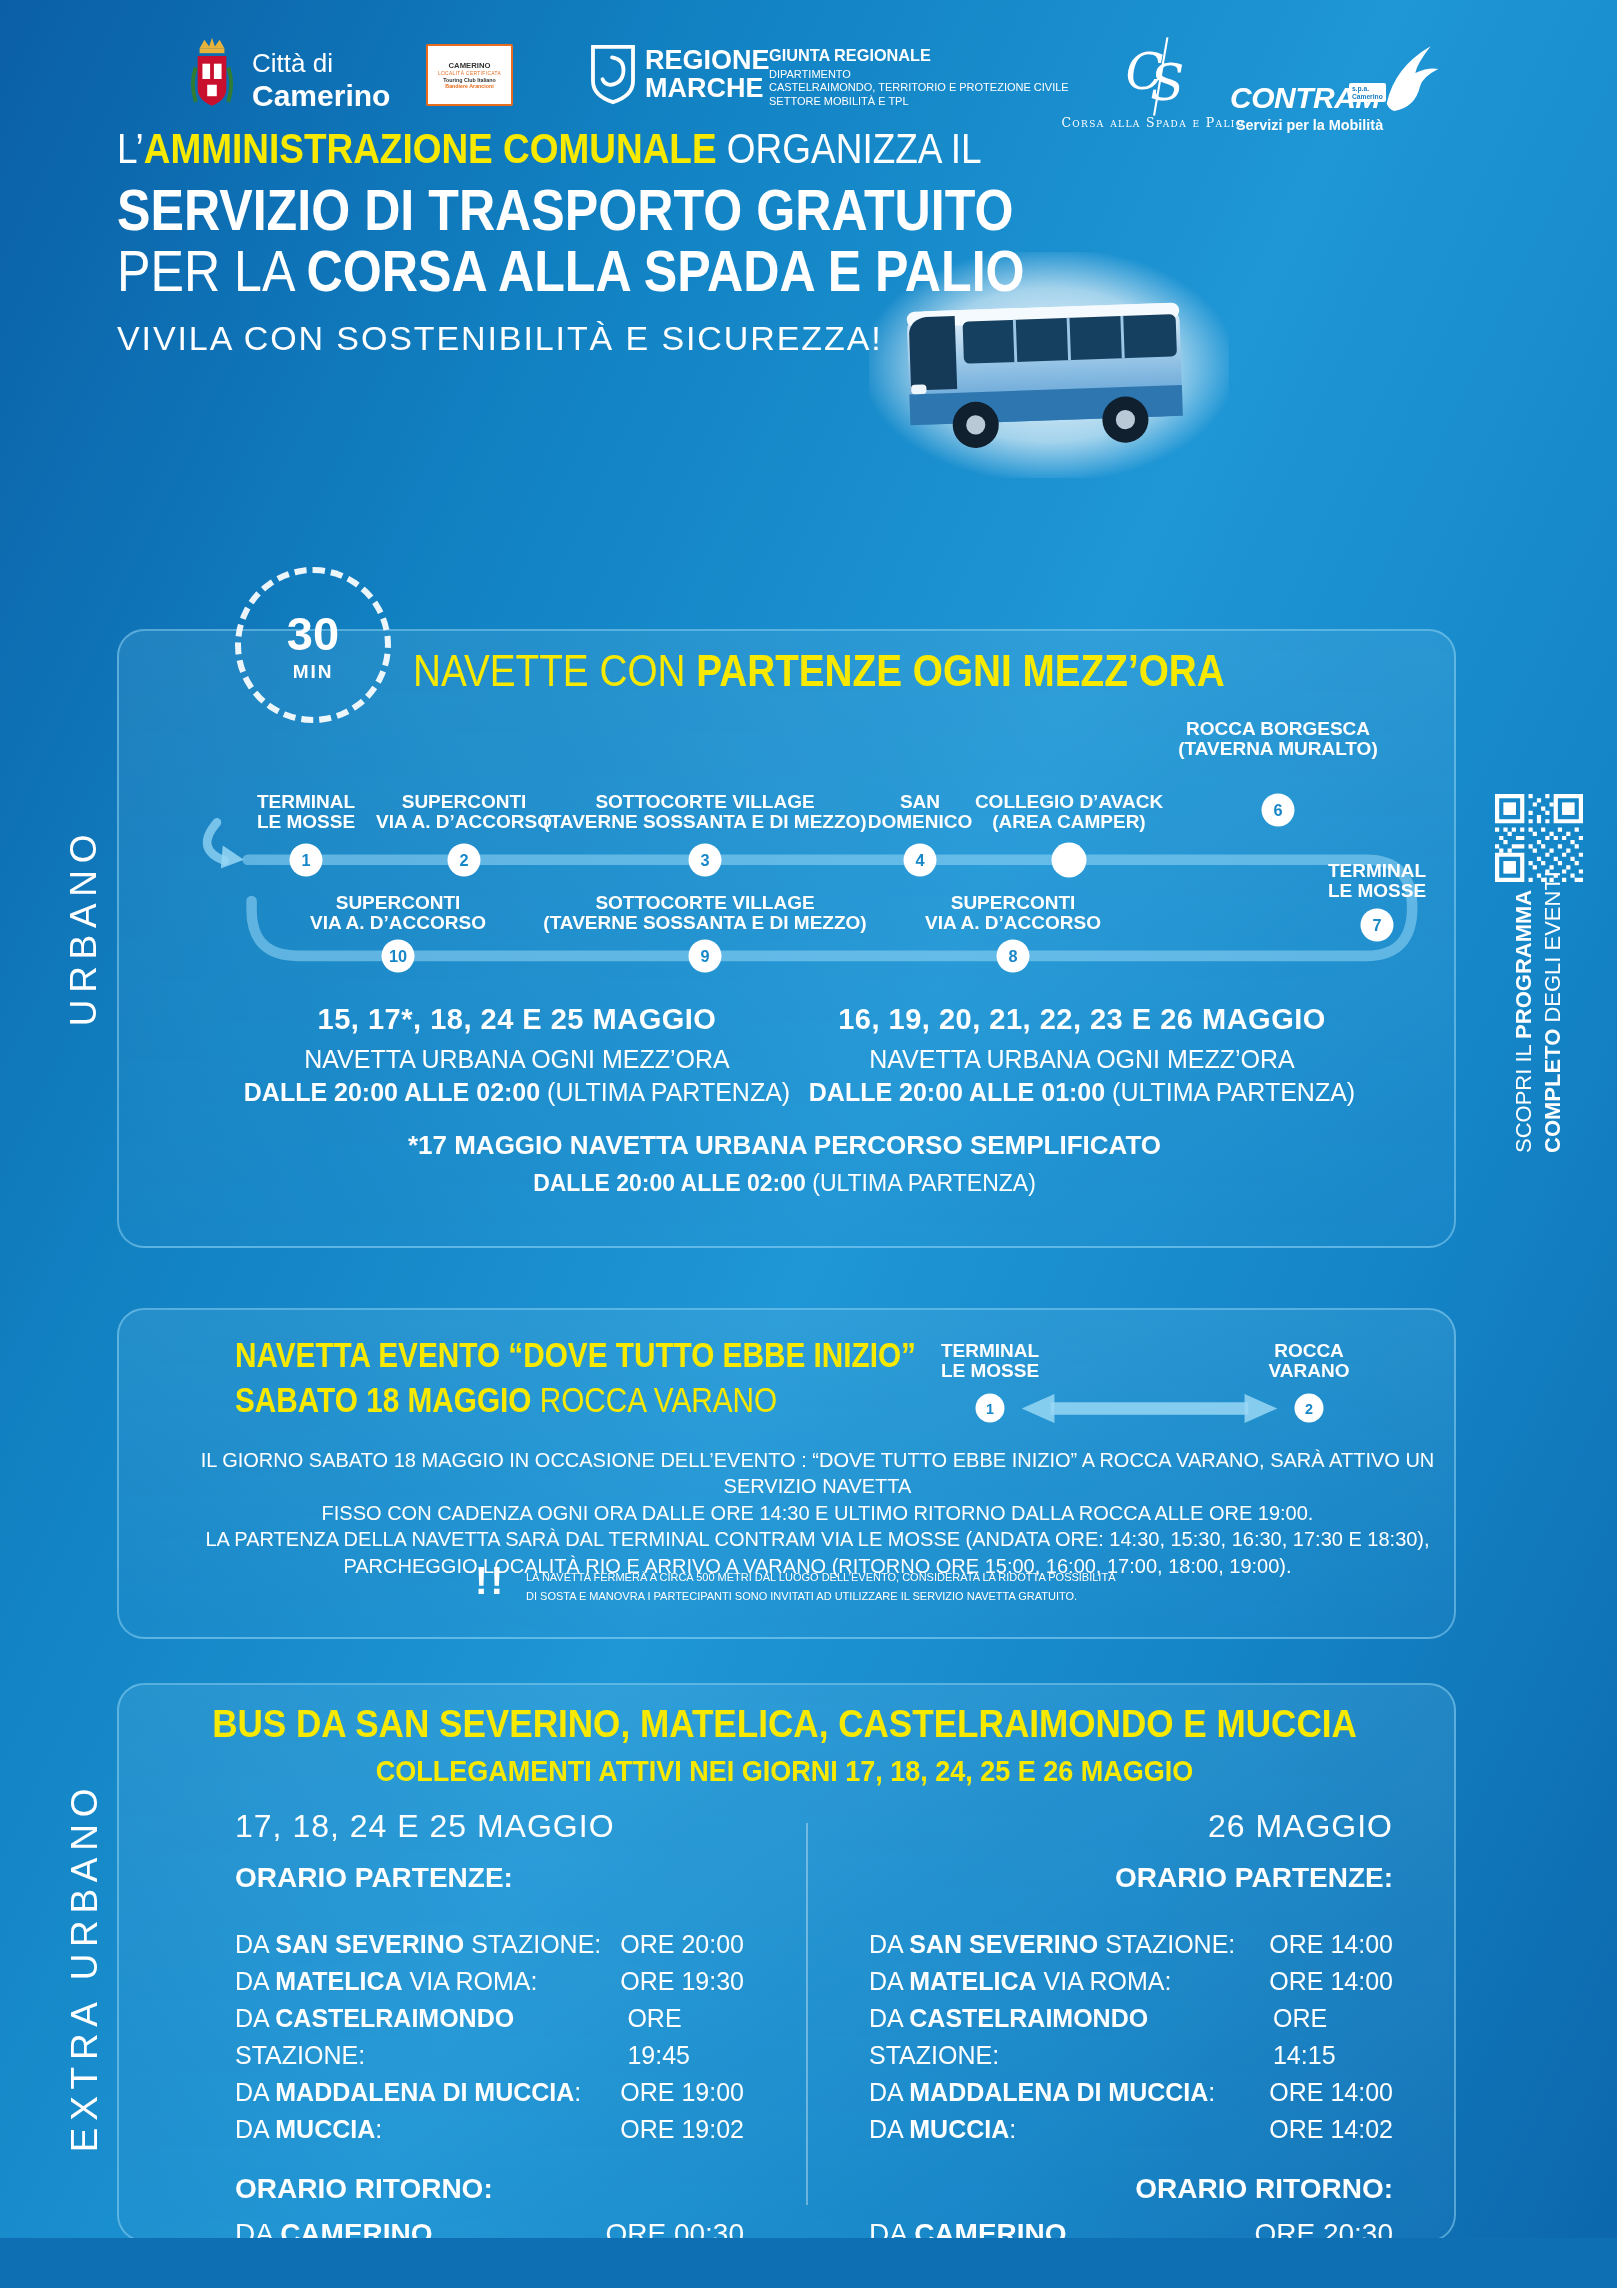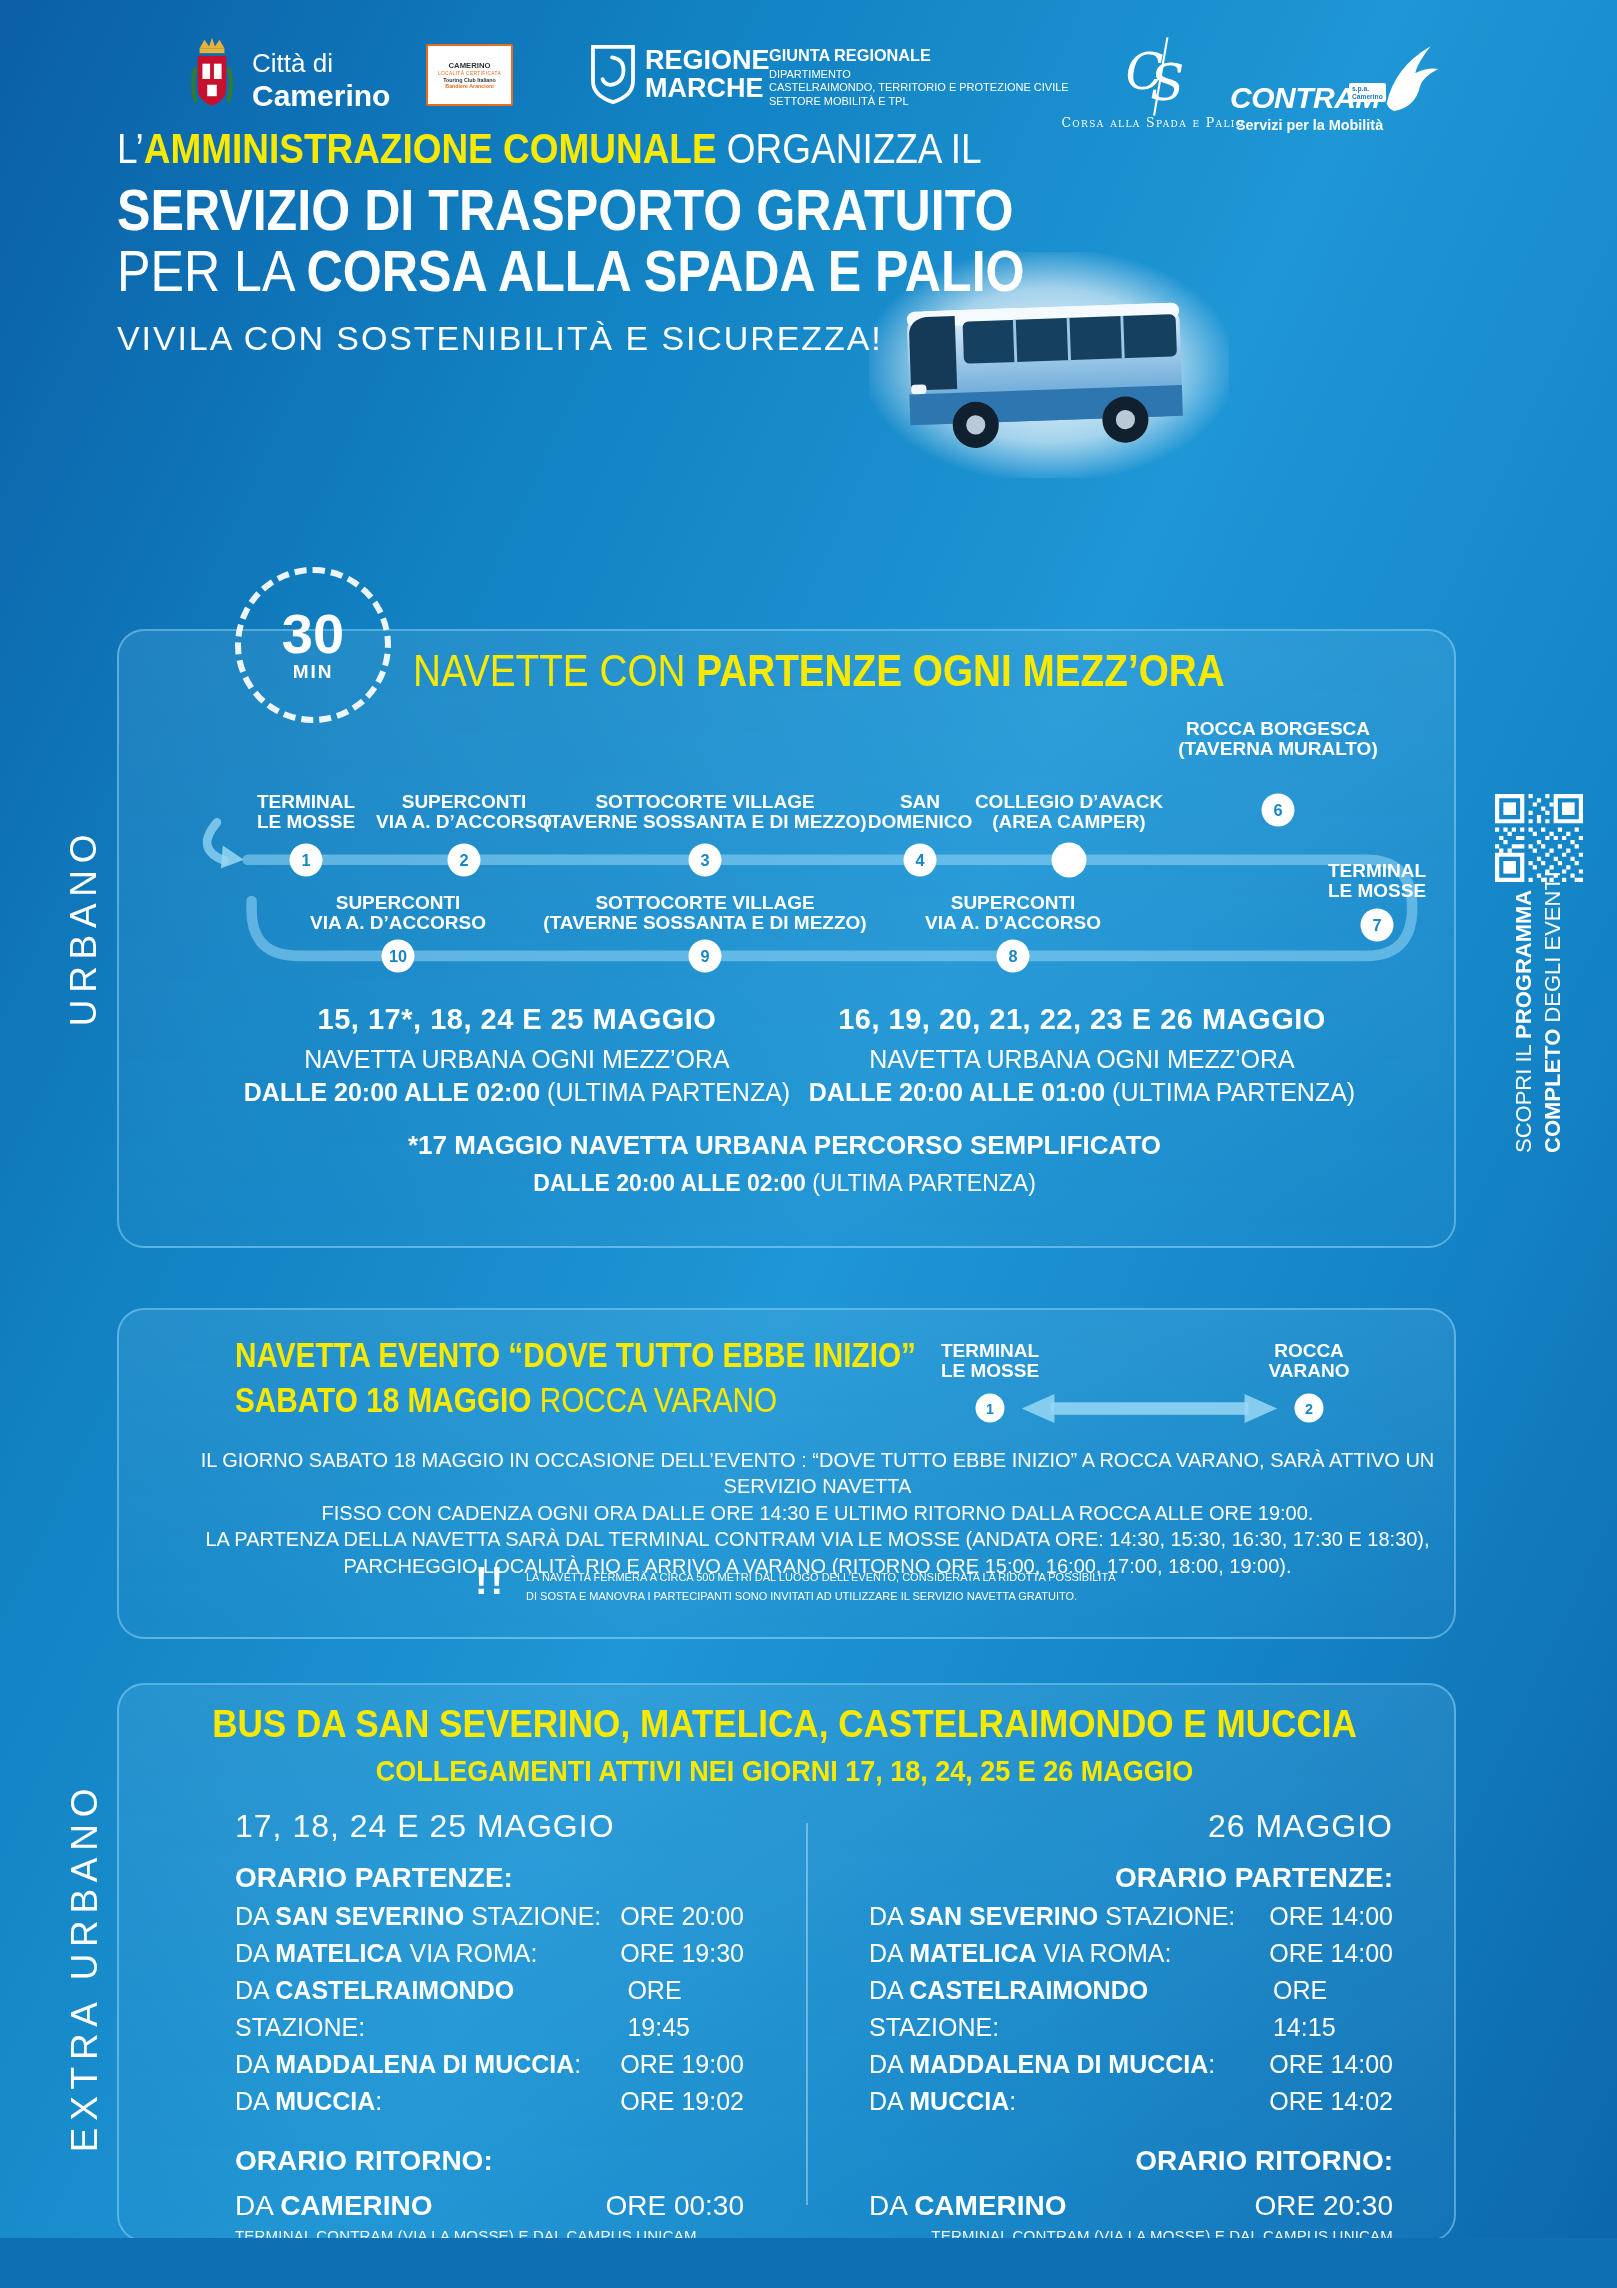--- a/index.html
+++ b/index.html
@@ -24,25 +24,25 @@
   .stoplabel{position:absolute;transform:translateX(-50%);text-align:center;font-weight:700;
     font-size:19px;line-height:20px;white-space:pre-line;width:327px;}
   .vlabel{position:absolute;transform:rotate(-90deg);color:#fff;text-align:center;
     font-size:37px;letter-spacing:6.7px;font-weight:400;line-height:48px;}
   .dates-block{position:absolute;width:576px;text-align:center;}
   .dates-block .d1{font-size:29px;font-weight:700;margin-bottom:8.6px;letter-spacing:0.5px;}
   .dates-block .d2{font-size:25px;font-weight:400;margin-bottom:4.8px;}
   .dates-block .d3{font-size:25px;}
   .timer{position:absolute;left:235px;top:567px;width:144px;height:144px;border-radius:50%;
     border:6.7px dashed rgba(255,255,255,.92);display:flex;flex-direction:column;align-items:center;justify-content:center;}
-  .timer .v{font-size:56px;font-weight:700;line-height:54px;}
+  .timer .v{font-size:47px;font-weight:700;line-height:54px;}
   .timer .u{font-size:19px;font-weight:700;letter-spacing:1.9px;}
   .col{position:absolute;}
   .col-date{font-size:32px;font-weight:400;letter-spacing:1px;margin-bottom:17.3px;}
-  .col-h{font-size:28px;font-weight:700;margin-bottom:4px;}
+  .col-h{font-size:28px;font-weight:700;margin-bottom:32px;}
   .srow{display:flex;justify-content:space-between;font-size:25px;line-height:37px;font-weight:400;}
   .srow .plc b{font-weight:700;}
   .ret-label{margin-top:25px;margin-bottom:9.6px;}
   .ret-row{font-size:28px;line-height:38px;}
   .ret-row .plc b{font-weight:700;}
   .colnote{font-size:15px;font-weight:400;margin-top:1.9px;letter-spacing:0.2px;opacity:.95;}
   .col.right .col-date,.col.right .col-h,.col.right .colnote{text-align:right;}
   .footer{position:absolute;left:0;top:2238px;width:1618px;height:50px;background:#0e6fb3;}
   .hdr-small{font-size:11px;line-height:13.4px;font-weight:400;}
   .certbox{position:absolute;left:426px;top:44px;width:83px;height:58px;background:#fff;

